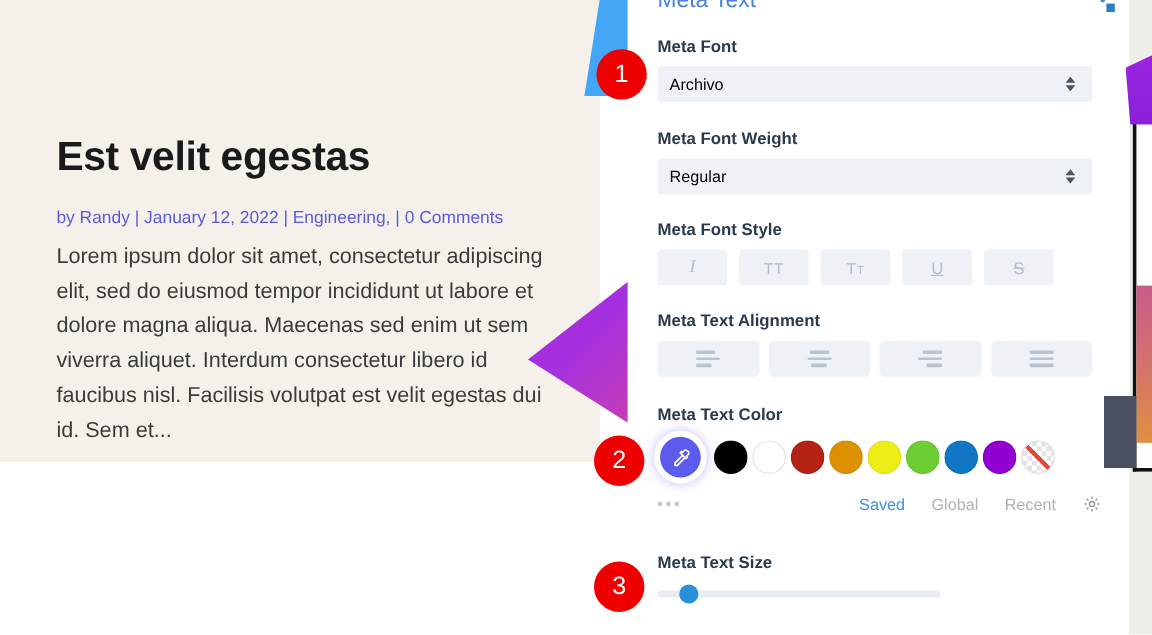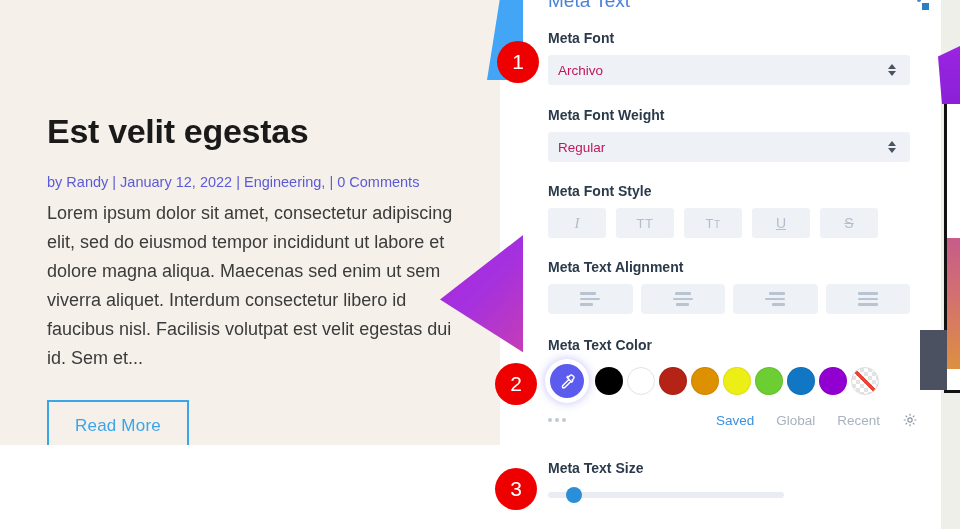--- a/index.html
+++ b/index.html
@@ -7,21 +7,21 @@
     width: 960px; height: 529px;
     overflow: hidden;
     font-family: "Liberation Sans", sans-serif;
     background: #ffffff;
   }
   #root { position: relative; width: 960px; height: 529px; overflow: hidden; }
 
   
   .preview {
     position: absolute; left: 0; top: 0;
-    width: 500px; height: 445px;
+    width: 500px; height: 385px;
     background: #f5f0ea;
     overflow: hidden;
   }
   .preview-inner { position: absolute; left: 47px; top: 113px; width: 430px; }
   .post-title {
     font-size: 34px; font-weight: bold; color: #1a1a1a;
     letter-spacing: -0.3px; line-height: 1.1;
   }
   .post-meta {
     margin-top: 22px; font-size: 14.5px; color: #5b5bd6;
@@ -79,21 +79,21 @@
   .field { position: absolute; left: 25px; width: 362px; }
   .field-label {
     font-size: 14px; font-weight: bold; color: #2b3a4a;
     margin-bottom: 9px;
   }
   .select {
     position: relative;
     height: 30px; background: #eef1f6; border: none; border-radius: 3px;
     display: flex; align-items: center;
     padding: 0 10px;
-    font-size: 13.5px; color: #be185d;
+    font-size: 13.5px; color: #000000;
     cursor: pointer;
   }
   .select .spin {
     position: absolute; right: 14px; top: 50%; transform: translateY(-50%);
     display: flex; flex-direction: column; gap: 2px;
     color: #555f6b;
   }
   .tri-up { width: 0; height: 0; border-left: 4px solid transparent; border-right: 4px solid transparent; border-bottom: 5px solid #4a545f; }
   .tri-dn { width: 0; height: 0; border-left: 4px solid transparent; border-right: 4px solid transparent; border-top: 5px solid #4a545f; }
 

